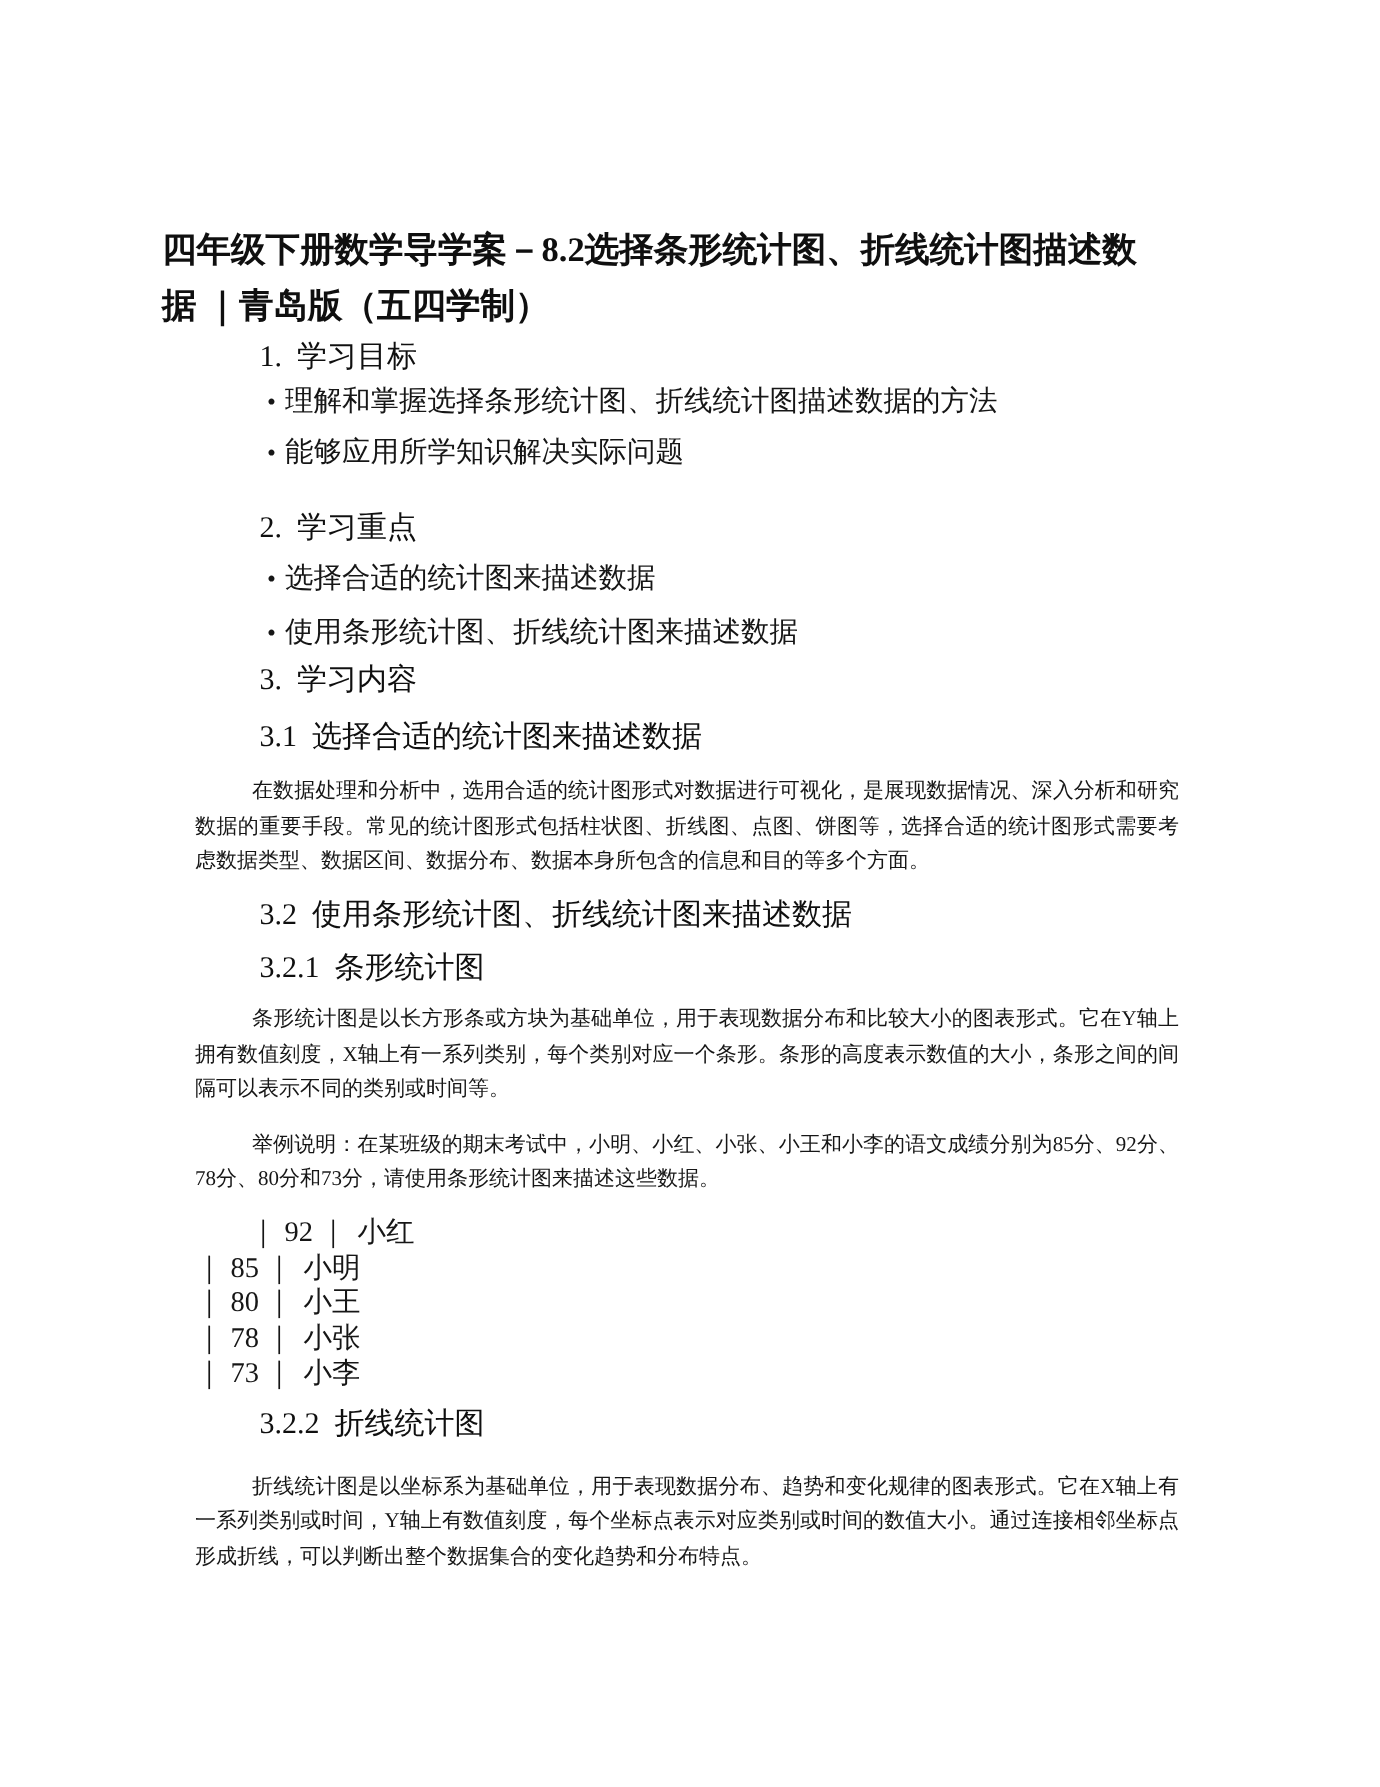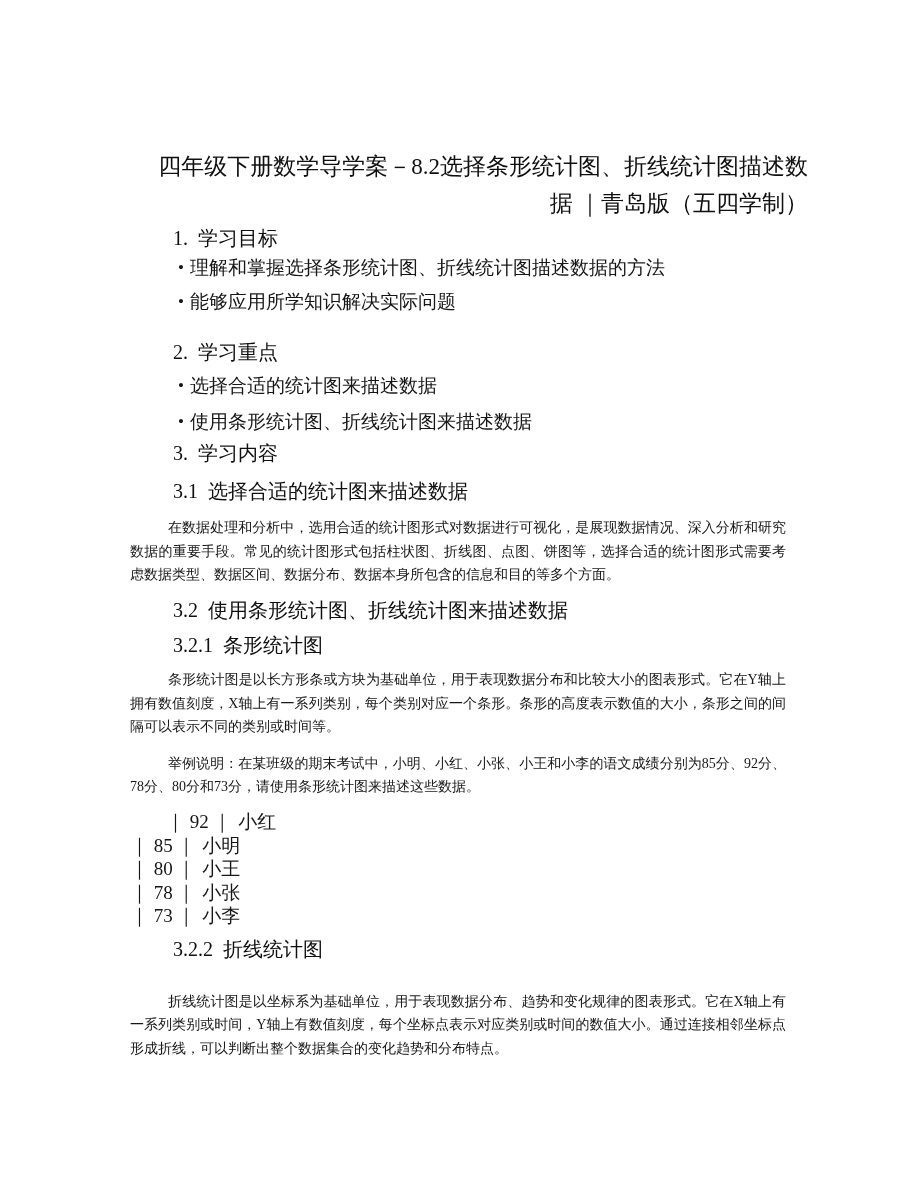--- a/index.html
+++ b/index.html
@@ -11,22 +11,22 @@
     font-family:"Liberation Serif","DejaVu Serif",serif;
     overflow:hidden;
   }
   .content {
     position:absolute;
     left:130px; top:148px;
     width:656px;
   }
   .doc-title {
     margin:0 -22px;
-    text-align:right;
-    font-weight:normal;
+    text-align:left;
+    font-weight:bold;
     font-size:23px;
     line-height:37px;
     color:#0f0f0f;
   }
   .h-block {
     font-weight:normal;
     font-size:20px;
     line-height:23.4px;
     padding-left:43px;
     color:#0f0f0f;
@@ -126,16 +126,16 @@
       </div>
       <div class="score-row">
         <span>｜</span><span class="sr-score">73</span><span>｜</span><span class="sr-name">小李</span>
       </div>
     </div>
 
     <div class="h-block" style="margin-top:11px">
       <span class="h-num">3.2.2</span><span class="h-label">折线统计图</span>
     </div>
 
-    <p class="para" style="margin-top:28px">折线统计图是以坐标系为基础单位，用于表现数据分布、趋势和变化规律的图表形式。它在X轴上有一系列类别或时间，Y轴上有数值刻度，每个坐标点表示对应类别或时间的数值大小。通过连接相邻坐标点形成折线，可以判断出整个数据集合的变化趋势和分布特点。</p>
+    <p class="para" style="margin-top:18px">折线统计图是以坐标系为基础单位，用于表现数据分布、趋势和变化规律的图表形式。它在X轴上有一系列类别或时间，Y轴上有数值刻度，每个坐标点表示对应类别或时间的数值大小。通过连接相邻坐标点形成折线，可以判断出整个数据集合的变化趋势和分布特点。</p>
 
   </div>
 </div>
 
 </body></html>

